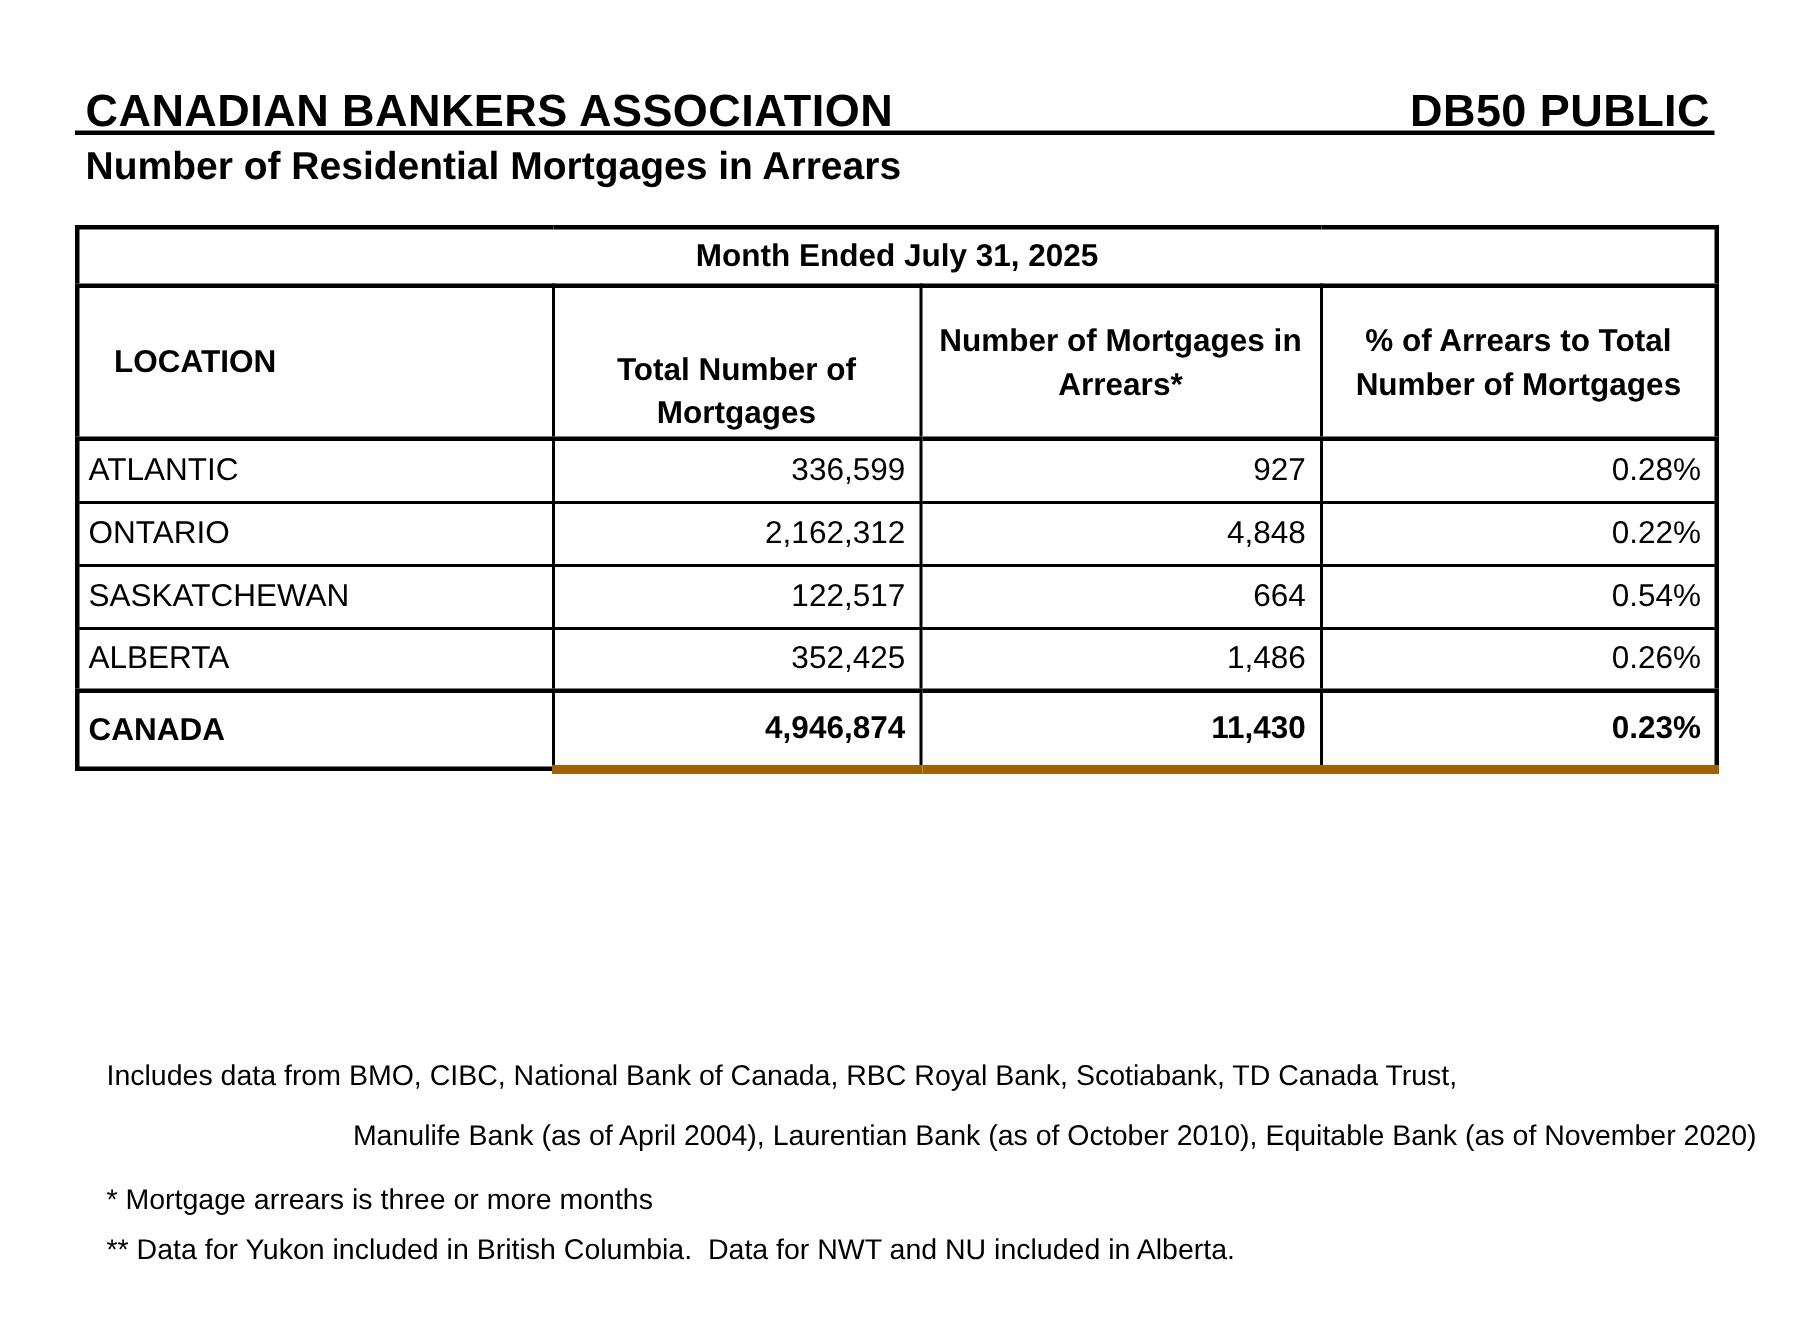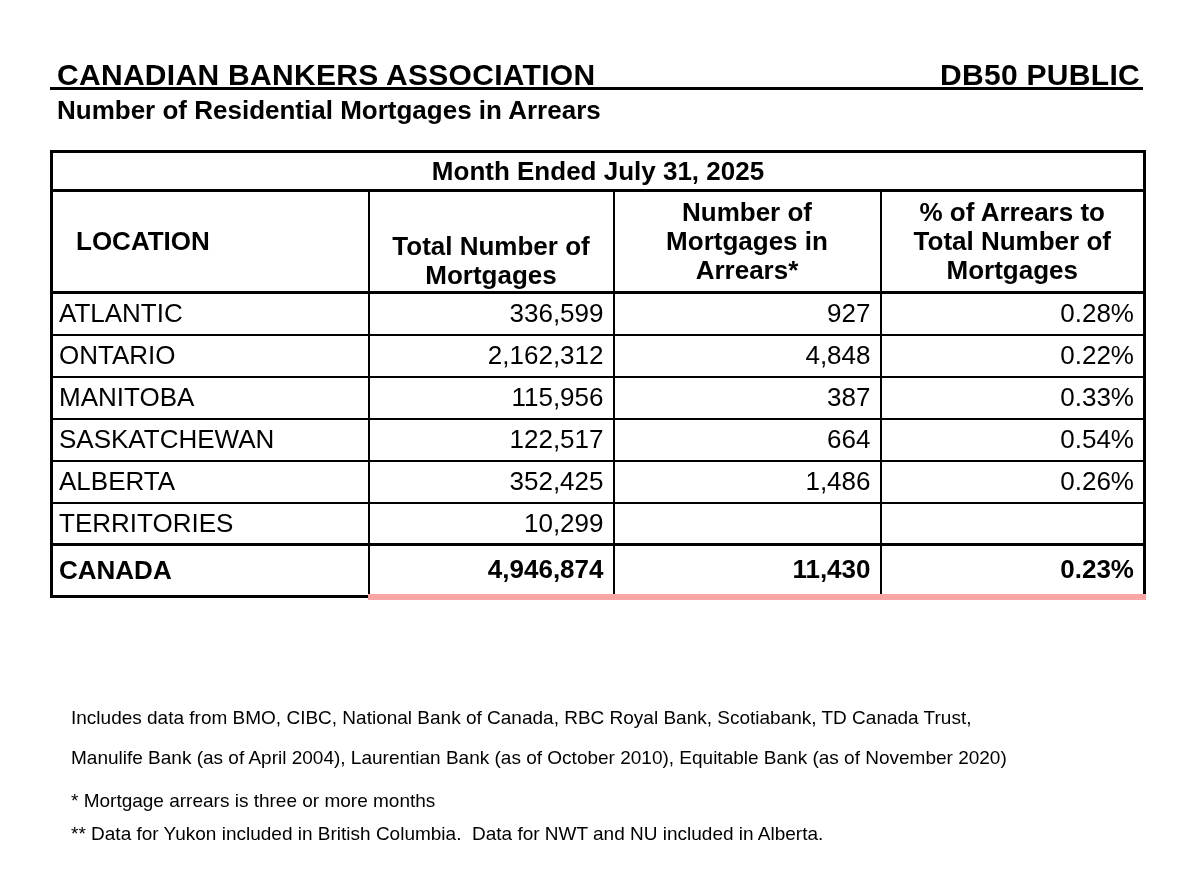--- a/index.html
+++ b/index.html
@@ -27,21 +27,21 @@
     position: absolute; left: 57px; top: 95px;
     font-size: 26px; font-weight: bold; line-height: 30px;
   }
 
   
   table.arrears {
     position: absolute; left: 50px; top: 150px;
     width: 1093px;
     border-collapse: collapse; table-layout: fixed;
     border: 3px solid #000;
-    font-size: 26px;
+    font-size: 21px;
   }
   table.arrears td, table.arrears th {
     border: 2px solid #000;
     overflow: hidden;
   }
   td.period {
     height: 39px; text-align: center; font-weight: bold;
     border-bottom-width: 3px !important;
   }
   tr.colhead th {
@@ -55,30 +55,30 @@
   th .w-pct     { max-width: 234px; }
 
   tr.datarow td { height: 42px; vertical-align: middle; }
   td.loc { text-align: left; padding-left: 6px; }
   td.num { text-align: right; padding-right: 9px; }
 
   tr.totalrow td {
     height: 52px; font-weight: bold; vertical-align: middle;
     border-top-width: 3px;
   }
-  tr.totalrow td.thick-bottom { border-bottom: 6px solid #fca5a5; }
+  tr.totalrow td.thick-bottom { border-bottom: 6px solid #a16207; }
 
   
   .fn {
     position: absolute; left: 71px; width: 1100px;
     font-size: 19px; line-height: 23px;
     white-space: pre-wrap;
   }
   .fn1 { top: 706px; }
-  .fn2 { top: 746px; }
+  .fn2 { top: 746px; text-align: right; }
   .fn3 { top: 789px; }
   .fn4 { top: 822px; }
 </style>
 </head>
 <body>
 
 <div class="page">
 
   <div class="masthead">
     <span>CANADIAN BANKERS ASSOCIATION</span>
@@ -118,42 +118,30 @@
         <td class="num">927</td>
         <td class="num">0.28%</td>
       </tr>
       <tr class="datarow">
         <td class="loc">ONTARIO</td>
         <td class="num">2,162,312</td>
         <td class="num">4,848</td>
         <td class="num">0.22%</td>
       </tr>
       <tr class="datarow">
-        <td class="loc">MANITOBA</td>
-        <td class="num">115,956</td>
-        <td class="num">387</td>
-        <td class="num">0.33%</td>
-      </tr>
-      <tr class="datarow">
         <td class="loc">SASKATCHEWAN</td>
         <td class="num">122,517</td>
         <td class="num">664</td>
         <td class="num">0.54%</td>
       </tr>
       <tr class="datarow">
         <td class="loc">ALBERTA</td>
         <td class="num">352,425</td>
         <td class="num">1,486</td>
         <td class="num">0.26%</td>
-      </tr>
-      <tr class="datarow">
-        <td class="loc">TERRITORIES</td>
-        <td class="num">10,299</td>
-        <td class="num"></td>
-        <td class="num"></td>
       </tr>
 
       <tr class="totalrow">
         <td class="loc">CANADA</td>
         <td class="num thick-bottom">4,946,874</td>
         <td class="num thick-bottom">11,430</td>
         <td class="num thick-bottom">0.23%</td>
       </tr>
     </tbody>
   </table>

